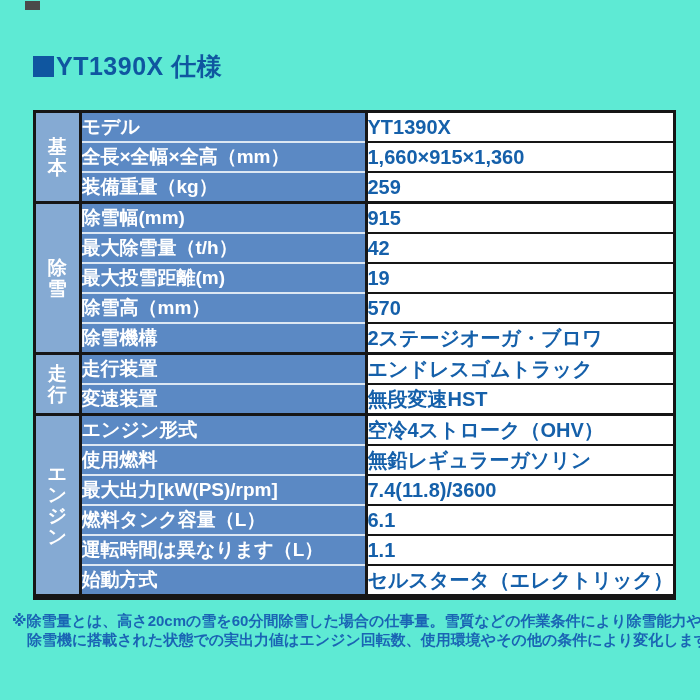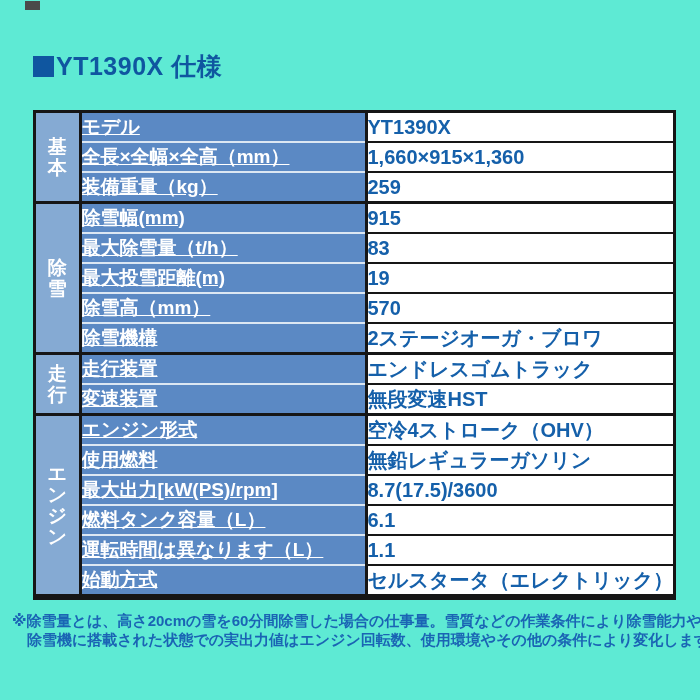--- a/index.html
+++ b/index.html
@@ -30,21 +30,21 @@
   th.group-cell{width:44px;background:var(--group_col);
                 border-right:3px solid var(--border_dark);
                 border-bottom:3px solid var(--border_dark);}
   .vtext{display:flex;flex-direction:column;align-items:center;justify-content:center;
          color:#fff;font-weight:bold;font-size:19px;line-height:21px;}
 
   td.label-cell{width:284px;background:var(--label_col);color:#fff;
                 font-size:19px;font-weight:600;padding-left:12px;
                 border-right:3px solid var(--border_dark);
                 border-bottom:2px solid var(--separator_light);
-                white-space:nowrap;overflow:hidden;text-decoration:underline;}
+                white-space:nowrap;overflow:hidden;}
   td.label-cell.grp-last{border-bottom:3px solid var(--border_dark);}
 
   td.value-cell{background:#fff;color:var(--value_text);
                 font-size:20px;font-weight:bold;padding-left:12px;
                 border-bottom:2px solid var(--border_dark);
                 white-space:nowrap;overflow:hidden;}
   td.value-cell.grp-last{border-bottom:3px solid var(--border_dark);}
   tr:last-child td{border-bottom:none;margin-left:31px;}
   tr:last-child th{border-bottom:none;}
 
@@ -96,21 +96,21 @@
               <div class="vtext">
                 <span>除</span>
                 <span>雪</span>
               </div>
             </th>
             <td class="label-cell">除雪幅(mm)</td>
             <td class="value-cell">915</td>
           </tr>
           <tr>
             <td class="label-cell">最大除雪量（t/h）</td>
-            <td class="value-cell">83</td>
+            <td class="value-cell">42</td>
           </tr>
           <tr>
             <td class="label-cell">最大投雪距離(m)</td>
             <td class="value-cell">19</td>
           </tr>
           <tr>
             <td class="label-cell">除雪高（mm）</td>
             <td class="value-cell">570</td>
           </tr>
           <tr>
@@ -142,21 +142,21 @@
             </th>
             <td class="label-cell">エンジン形式</td>
             <td class="value-cell">空冷4ストローク（OHV）</td>
           </tr>
           <tr>
             <td class="label-cell">使用燃料</td>
             <td class="value-cell">無鉛レギュラーガソリン</td>
           </tr>
           <tr>
             <td class="label-cell">最大出力[kW(PS)/rpm]</td>
-            <td class="value-cell">8.7(17.5)/3600</td>
+            <td class="value-cell">7.4(11.8)/3600</td>
           </tr>
           <tr>
             <td class="label-cell">燃料タンク容量（L）</td>
             <td class="value-cell">6.1</td>
           </tr>
           <tr>
             <td class="label-cell">運転時間は異なります（L）</td>
             <td class="value-cell">1.1</td>
           </tr>
           <tr>

